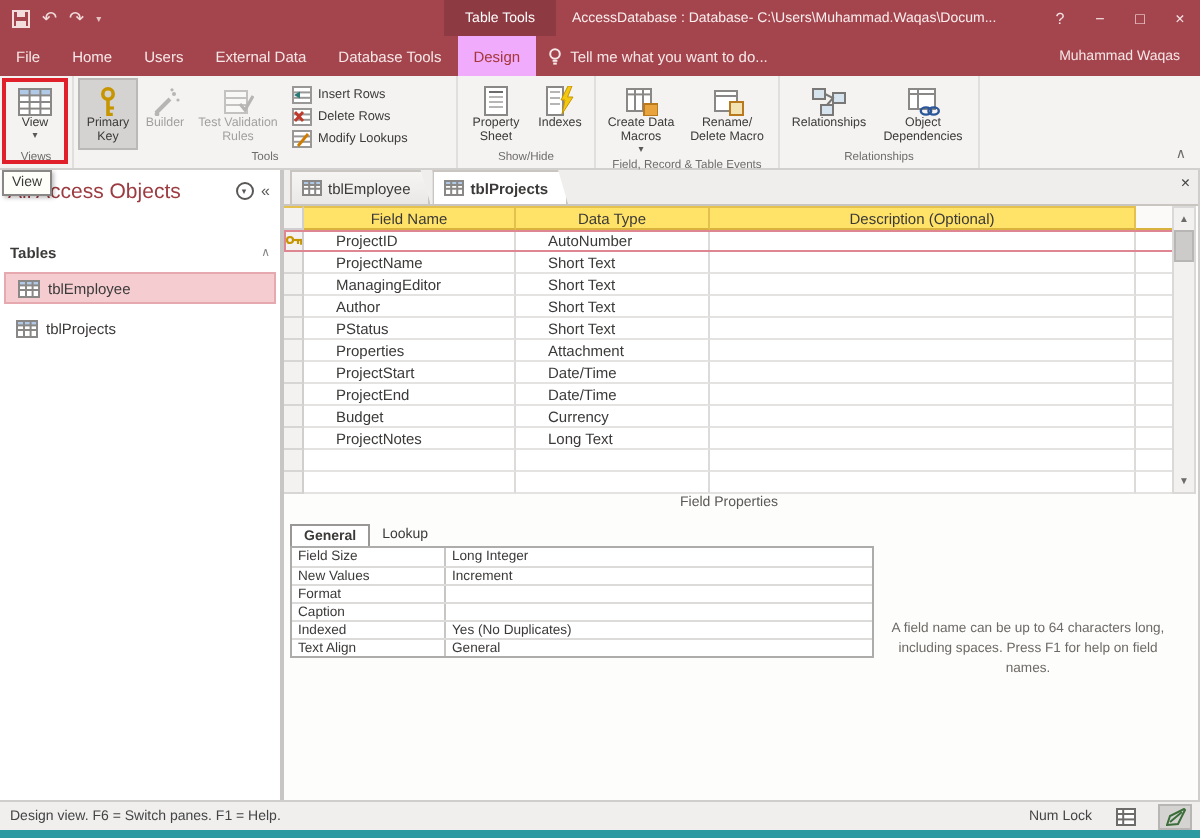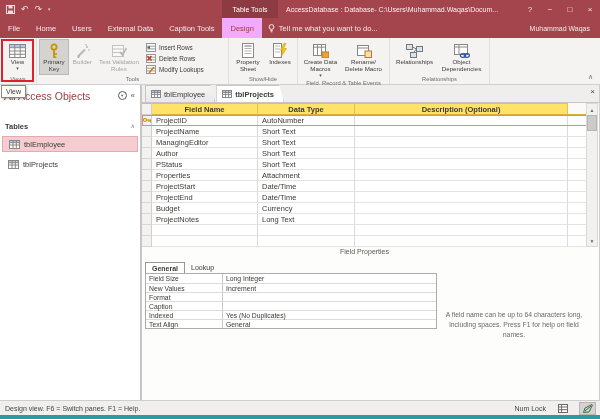--- a/index.html
+++ b/index.html
@@ -67,25 +67,25 @@
   .doc-tab { height:17px; display:flex; align-items:center; gap:3px; padding:0 9px 0 5px; font-size:7.5px; color:#3B3A39;
              border:1px solid #C9C5C1; border-bottom:none; background:linear-gradient(#F6F5F4,#EAE8E6); margin-right:1px;
              clip-path:polygon(0 0, calc(100% - 5px) 0, 100% 100%, 0 100%); }
   .doc-tab.active { background:#fff; font-weight:bold; }
   .doc-close { position:absolute; right:4px; top:2px; font-size:8px; color:#444; }
 
   
   .grid { position:absolute; top:18px; left:0; width:445px; }
   .grid-headrow { display:flex; height:12px; }
   .gh { background:#FFE268; border-right:1px solid #E4C14E; border-bottom:1px solid #D9B23E; border-top:1px solid #E4C14E;
-        font-size:7.5px; font-weight:bold; color:#3B3A39; display:flex; align-items:center; justify-content:center; }
+        font-size:7.5px; font-weight:normal; color:#3B3A39; display:flex; align-items:center; justify-content:center; }
   .gh-sel { width:10px; background:#F3F2F1; border-right:1px solid #D0CECE; border-bottom:1px solid #D0CECE; }
   .gh-fill { flex:1; border-bottom:1px solid #D9B23E; background:#FBFAF9; }
   .grid-row { display:flex; height:11px; }
-  .gc { border-right:1px solid #DCDBDA; border-bottom:1px solid #E4E3E2; font-size:7.5px; color:#3B3A39; display:flex; align-items:center; padding-left:4px; background:#fff; }
+  .gc { border-right:1px solid #DCDBDA; border-bottom:1px solid #E4E3E2; font-size:7.5px; color:#3B3A39; display:flex; align-items:center; padding-left:16px; background:#fff; }
   .gc-sel { width:10px; background:#F3F2F1; border-right:1px solid #D0CECE; border-bottom:1px solid #D8D6D4; padding:0; justify-content:center; }
   .gc-fill { flex:1; border-right:none; border-bottom:1px solid #E4E3E2; background:#fff; }
   .w-name { width:106px; } .w-type { width:97px; } .w-desc { width:213px; }
   .grid-row.selected { outline:1px solid #DE8793; outline-offset:-1px; }
 
   
   .vscroll { position:absolute; top:18px; right:1px; width:12px; height:144px; background:#F2F1F0; border:1px solid #DBD9D7; display:flex; flex-direction:column; align-items:center; }
   .vs-arrow { height:11px; display:flex; align-items:center; justify-content:center; font-size:5px; color:#6D6B69; width:100%; }
   .vs-thumb { width:10px; height:16px; background:#CDCBC9; border:1px solid #B8B6B4; }
   .vs-track { flex:1; }
@@ -138,21 +138,21 @@
       <span class="win-btn">□</span>
       <span class="win-btn">×</span>
     </div>
   </div>
 
   <div class="tabrow">
     <div class="rtab">File</div>
     <div class="rtab">Home</div>
     <div class="rtab">Users</div>
     <div class="rtab">External Data</div>
-    <div class="rtab">Caption Tools</div>
+    <div class="rtab">Database Tools</div>
     <div class="rtab active">Design</div>
     <div class="tellme">
       <span>
         <svg width="7" height="9" viewBox="0 0 7 9">
             <circle cx="3.5" cy="3" r="2.4" fill="none" stroke="#F6E8E8"></circle>
             <line x1="2.3" y1="6.4" x2="4.7" y2="6.4" stroke="#F6E8E8"></line>
             <line x1="2.6" y1="7.8" x2="4.4" y2="7.8" stroke="#F6E8E8"></line>
           </svg>
       </span>
       <span>Tell me what you want to do...</span>

